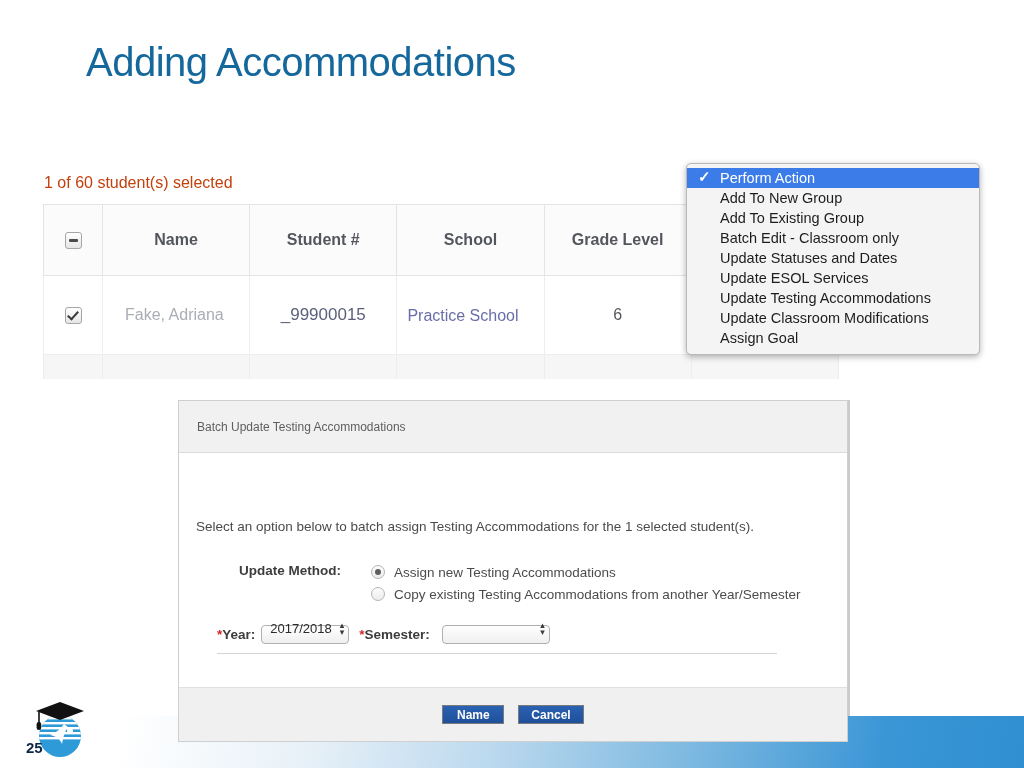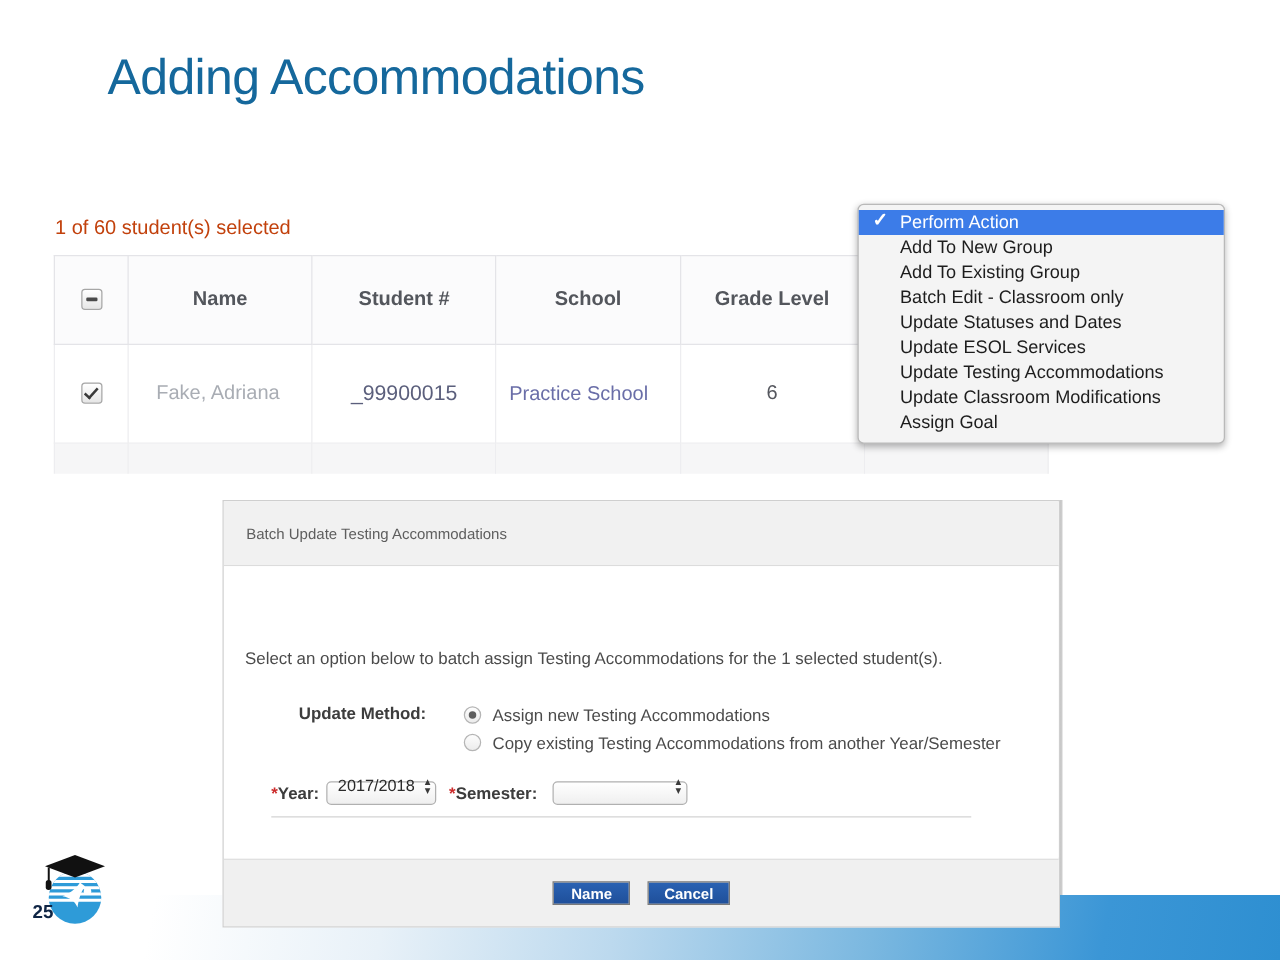--- a/index.html
+++ b/index.html
@@ -368,21 +368,21 @@
                 #ffffff 0%, #ffffff 12%,
                 #e8f1f8 30%, #bcd9ee 48%,
                 #7bb8e0 68%, #3b96d6 86%, #2e8fd1 100%);
     z-index: 2;
   }
 
   
   .logo {
     position: absolute;
     left: 20px;
-    bottom: 20px;
+    bottom: 2px;
     width: 72px;
     height: 72px;
     z-index: 10;
   }
   .logo .num {
     position: absolute;
     left: 6px;
     bottom: 10px;
     font-size: 15px;
     color: #0f2545;

